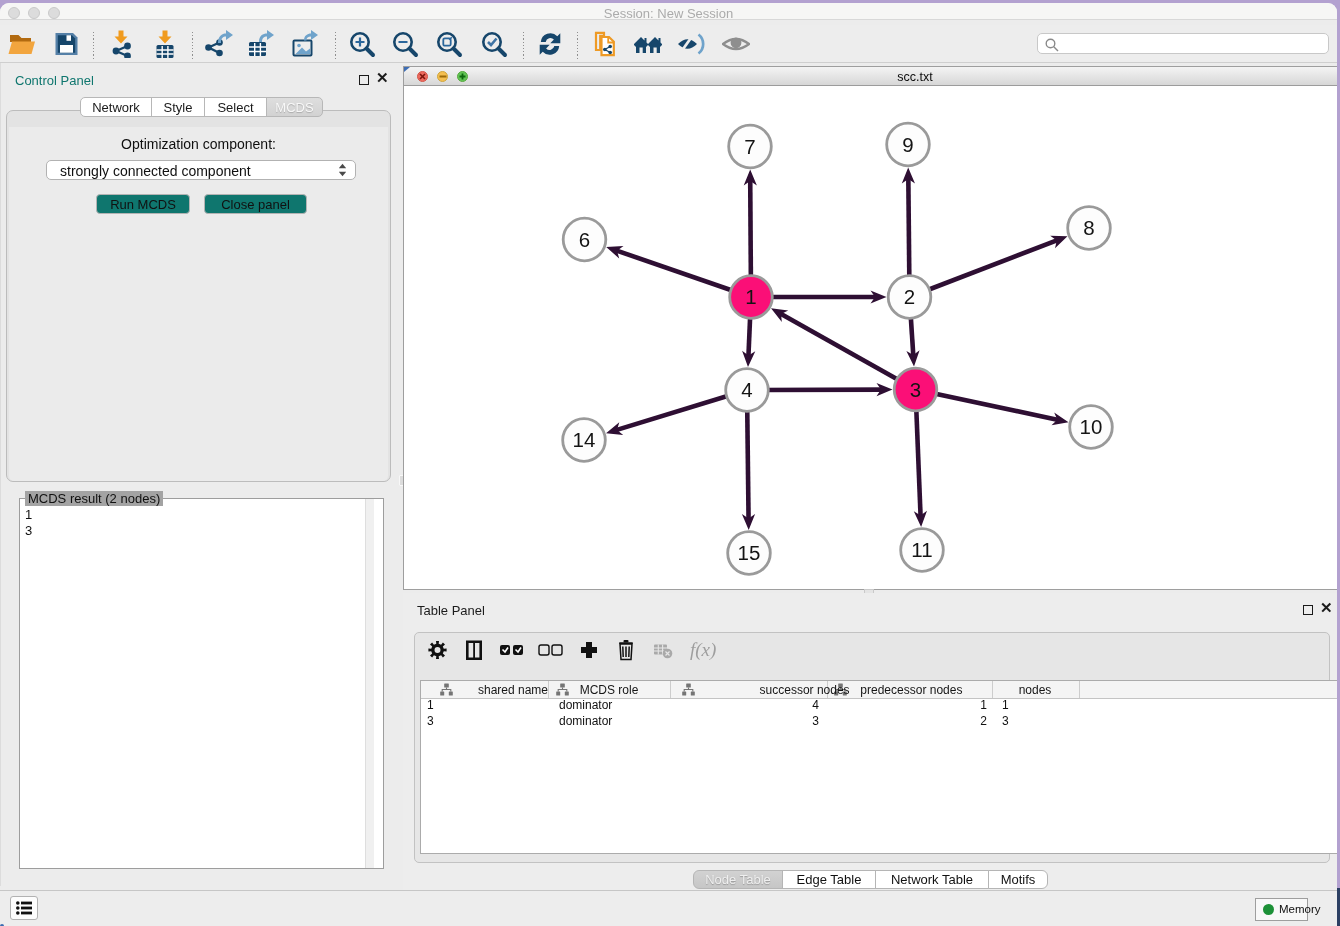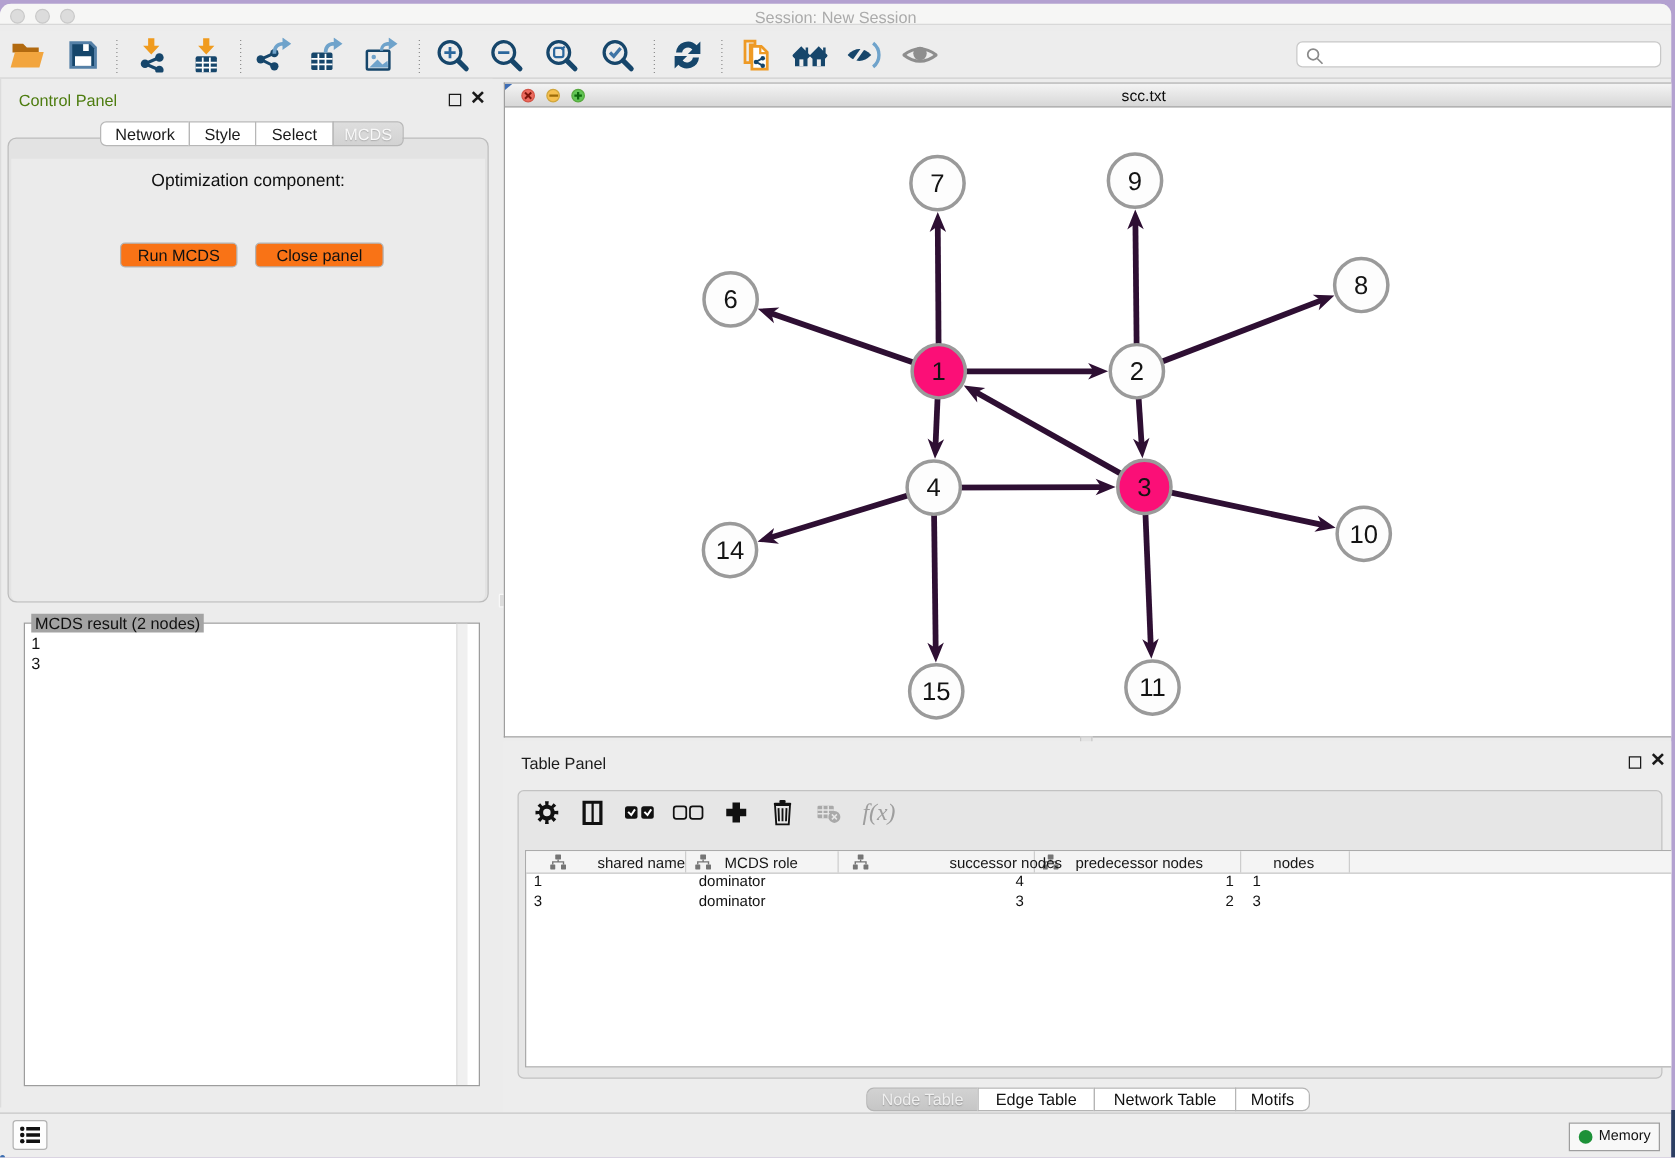--- a/index.html
+++ b/index.html
@@ -10,26 +10,26 @@
 .titlebar{position:absolute;left:0;top:0;width:100%;height:17px;background:#f6f6f5;border-bottom:1px solid #d8d8d8}
 .tl{position:absolute;top:4px;width:12px;height:12px;border-radius:50%;background:#dcdcdc;border:1px solid #c9c9c9}
 .title{position:absolute;top:3px;left:0;width:100%;text-align:center;font-size:13px;color:#ababab}
 
 .toolbar{position:absolute;left:0;top:22px;width:100%;height:38px;background:#ededed;border-bottom:1px solid #cfcfcf}
 .sep{position:absolute;top:7px;height:27px;width:1px;background-image:repeating-linear-gradient(to bottom,#8f8f8f 0,#8f8f8f 1.2px,transparent 1.2px,transparent 3.2px)}
 .ticon{position:absolute;top:5px}
 .searchbox{position:absolute;left:1037px;top:8px;width:292px;height:21px;background:#fff;border:1px solid #c8c8c8;border-radius:5px}
 
 .cpanel{position:absolute;left:0;top:60px;width:394px;height:823px;background:#ececec;border-left:1px solid #dcdcdc}
-.cp-title{position:absolute;left:14px;top:10px;font-size:13px;color:#4d7c0f}
+.cp-title{position:absolute;left:14px;top:10px;font-size:13px;color:#0f766e}
 .tab{position:absolute;top:0;height:20px;background:#fff;border:1px solid #b7b7b7;font-size:13px;color:#1a1a1a;text-align:center;line-height:19px;z-index:3}
 .tabpane{position:absolute;left:5px;top:47px;width:385px;height:372px;background:#e3e3e3;border:1px solid #bcbcbc;border-radius:7px}
 .mcdspane{position:absolute;left:2px;top:16px;width:379px;height:354px;background:#ebebeb;border-radius:0 0 5px 5px}
 .fieldset{position:absolute;left:18px;top:435px;width:365px;height:371px;background:#fff;border:1px solid #9d9d9d}
-.btn{position:absolute;background:#f97316;border:1px solid #b3b3b3;border-radius:4px;font-size:13px;color:#111;text-align:center}
+.btn{position:absolute;background:#0f766e;border:1px solid #b3b3b3;border-radius:4px;font-size:13px;color:#111;text-align:center}
 
 .netwin{position:absolute;left:403px;top:63px;width:1024px;height:524px;background:#fff;border:1px solid #9e9e9e;border-right:1px solid #5f5f6e}
 .netbar{position:absolute;left:0;top:0;width:100%;height:19px;background:linear-gradient(#f4f4f4,#d7d7d7);border-bottom:1px solid #9c9c9c}
 .netlight{position:absolute;top:5px;width:11px;height:11px;border-radius:50%}
 
 .tpanel{position:absolute;left:403px;top:590px;width:937px;height:300px;background:#ededed}
 .tp-box{position:absolute;left:11px;top:39px;width:916px;height:231px;background:#e6e6e6;border:1px solid #c2c2c2;border-radius:5px}
 .ttable{position:absolute;left:5px;top:47px;width:1002px;height:174px;background:#fff;border:1px solid #ababab}
 .btab{position:absolute;top:0;height:19px;background:#fff;border:1px solid #b5b5b5;font-size:13px;color:#111;text-align:center;line-height:18px}
 
@@ -180,20 +180,27 @@
 <div class="cp-title">Control Panel</div>
 <div style="position:absolute;left:358px;top:12px;width:10px;height:10px;border:1.6px solid #1a1a1a"></div>
 <div style="position:absolute;left:375px;top:6px;font-size:15px;font-weight:bold;color:#1a1a1a">✕</div>
 <div class="tab" style="left:79px;top:34px;width:72px;border-radius:5px 0 0 5px">Network</div>
 <div class="tab" style="left:150px;top:34px;width:54px">Style</div>
 <div class="tab" style="left:203px;top:34px;width:63px">Select</div>
 <div class="tab" style="left:265px;top:34px;width:57px;background:linear-gradient(#dedede,#d2d2d2);color:#f8f8f8;border-radius:0 5px 5px 0;text-shadow:0 1px 1px #aaa">MCDS</div>
 <div class="tabpane">
   <div class="mcdspane"></div>
   <div style="position:absolute;left:0;top:25px;width:100%;text-align:center;font-size:14px;color:#0f0f0f">Optimization component:</div>
+  <div style="position:absolute;left:39px;top:49px;width:310px;height:20px;background:#fff;border:1px solid #b2b2b2;border-radius:5px">
+    <div style="position:absolute;left:13px;top:2px;font-size:14px;color:#0f0f0f">strongly connected component</div>
+    <svg width="11" height="14" viewBox="0 0 11 14" style="position:absolute;right:7px;top:2px">
+      <path d="M1.8 5.2 L5.5 0.8 L9.2 5.2 Z" fill="#4a4a4a"></path>
+      <path d="M1.8 8.8 L5.5 13.2 L9.2 8.8 Z" fill="#4a4a4a"></path>
+    </svg>
+  </div>
   <div class="btn" style="left:89px;top:83px;width:94px;height:20px;line-height:19px">Run MCDS</div>
   <div class="btn" style="left:197px;top:83px;width:103px;height:20px;line-height:19px">Close panel</div>
 </div>
 <div class="fieldset">
   <div style="position:absolute;left:5px;top:-8px;background:#a3a3a3;padding:0 3px;font-size:13px;color:#111">MCDS result (2 nodes)</div>
   <div style="position:absolute;left:5px;top:8px;font-size:13px;line-height:16px;color:#111">1<br>3</div>
   <div style="position:absolute;left:345px;top:0;width:9px;height:369px;background:#f0f0f0;border-left:1px solid #dedede"></div>
 </div>
 </div>
 <div style="position:absolute;left:399px;top:472px;width:5px;height:11px;background:#dcdcdc;border:1px solid #f8f8f8;border-radius:1px"></div>
@@ -383,20 +390,20 @@
 <div style="position:absolute;left:10px;top:5px;width:28px;height:24px;background:#fdfdfd;border:1px solid #b2b2b2;border-radius:3px">
 <svg width="16" height="14" viewBox="0 0 16 14" style="position:absolute;left:5px;top:4px">
 <circle cx="1.8" cy="2" r="1.8" fill="#111"></circle>
           <circle cx="1.8" cy="7" r="1.8" fill="#111"></circle>
           <circle cx="1.8" cy="12" r="1.8" fill="#111"></circle>
 <rect x="5" y="0.6" width="11" height="2.8" fill="#111"></rect>
           <rect x="5" y="5.6" width="11" height="2.8" fill="#111"></rect>
           <rect x="5" y="10.6" width="11" height="2.8" fill="#111"></rect>
 </svg>
 </div>
-<div style="position:absolute;left:1255px;top:7px;width:73px;height:23px;background:#f8f8f8;border:1px solid #9e9e9e">
+<div style="position:absolute;left:1255px;top:7px;width:53px;height:23px;background:#f8f8f8;border:1px solid #9e9e9e">
 <div style="position:absolute;left:7px;top:5px;width:11px;height:11px;border-radius:50%;background:#1d9138"></div>
 <div style="position:absolute;left:23px;top:4px;font-size:11.5px;color:#111">Memory</div>
 </div>
 <div style="position:absolute;left:0;top:33px;width:4px;height:4px;background:#3a6cb0;border-radius:2px 2px 0 0"></div>
 </div>
 </div>
 <div style="position:absolute;left:1337px;top:888px;width:3px;height:38px;background:#2c3f63"></div>
 
 </body></html>

